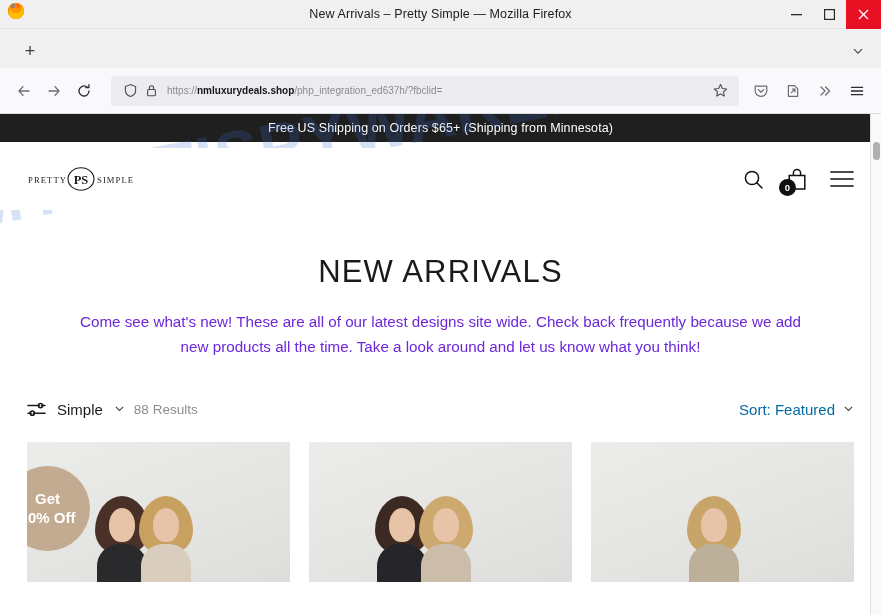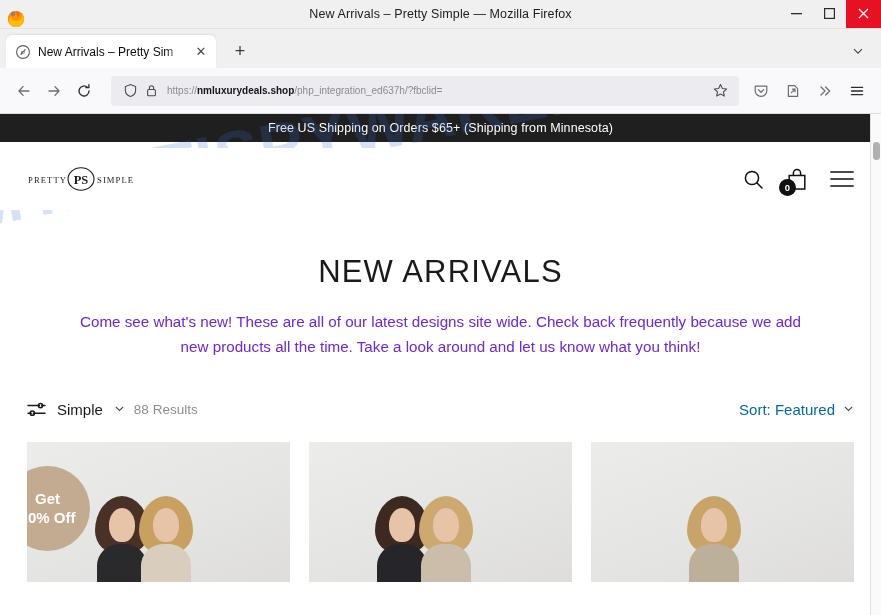--- a/index.html
+++ b/index.html
@@ -8,21 +8,21 @@
     overflow: hidden;
     font-family: "Liberation Sans", sans-serif;
     background: #ffffff;
   }
 
   
   .titlebar {
     height: 29px;
     background: #f0f0f0;
     border-bottom: 1px solid #e2e2e2;
-    display: flex; align-items: flex-end;
+    display: flex; align-items: flex-start;
     position: relative;
   }
   .ff-logo {
     width: 20px; height: 20px; margin-left: 6px;
     flex: 0 0 auto; position: relative;
   }
   .ff-logo svg { display: block; }
   .window-title {
     position: absolute; left: 0; right: 0; top: 0; bottom: 0;
     display: flex; align-items: center; justify-content: center;
@@ -300,31 +300,20 @@
     </div>
     <div class="win-btn close">
       <svg width="11" height="11" viewBox="0 0 11 11">
           <path d="M1 1 L10 10 M10 1 L1 10" stroke="currentColor" stroke-width="1.3"></path>
         </svg>
     </div>
   </div>
 </div>
 
 <div class="tabstrip">
-  <div class="tab">
-    <span class="tab-favicon">
-      <svg width="16" height="16" viewBox="0 0 16 16">
-        <circle cx="8" cy="8" r="6.4" fill="none" stroke="#5b5b60" stroke-width="1.1"></circle>
-        <path d="M5.6 10.6 L10.4 5.4" stroke="#5b5b60" stroke-width="1.1"></path>
-        <text x="8" y="10.6" font-size="6" text-anchor="middle" fill="#5b5b60" font-family="Liberation Sans, sans-serif">P</text>
-      </svg>
-    </span>
-    <span class="tab-title">New Arrivals – Pretty Sim</span>
-    <span class="tab-close">✕</span>
-  </div>
   <div class="newtab">+</div>
   <div class="tablist-chevron">
     <svg width="12" height="12" viewBox="0 0 12 12">
         <path d="M2 4.2 L6 8.2 L10 4.2" fill="none" stroke="currentColor" stroke-width="1.2"></path>
       </svg>
   </div>
 </div>
 
 <div class="navbar">
   <div class="nav-btn">

